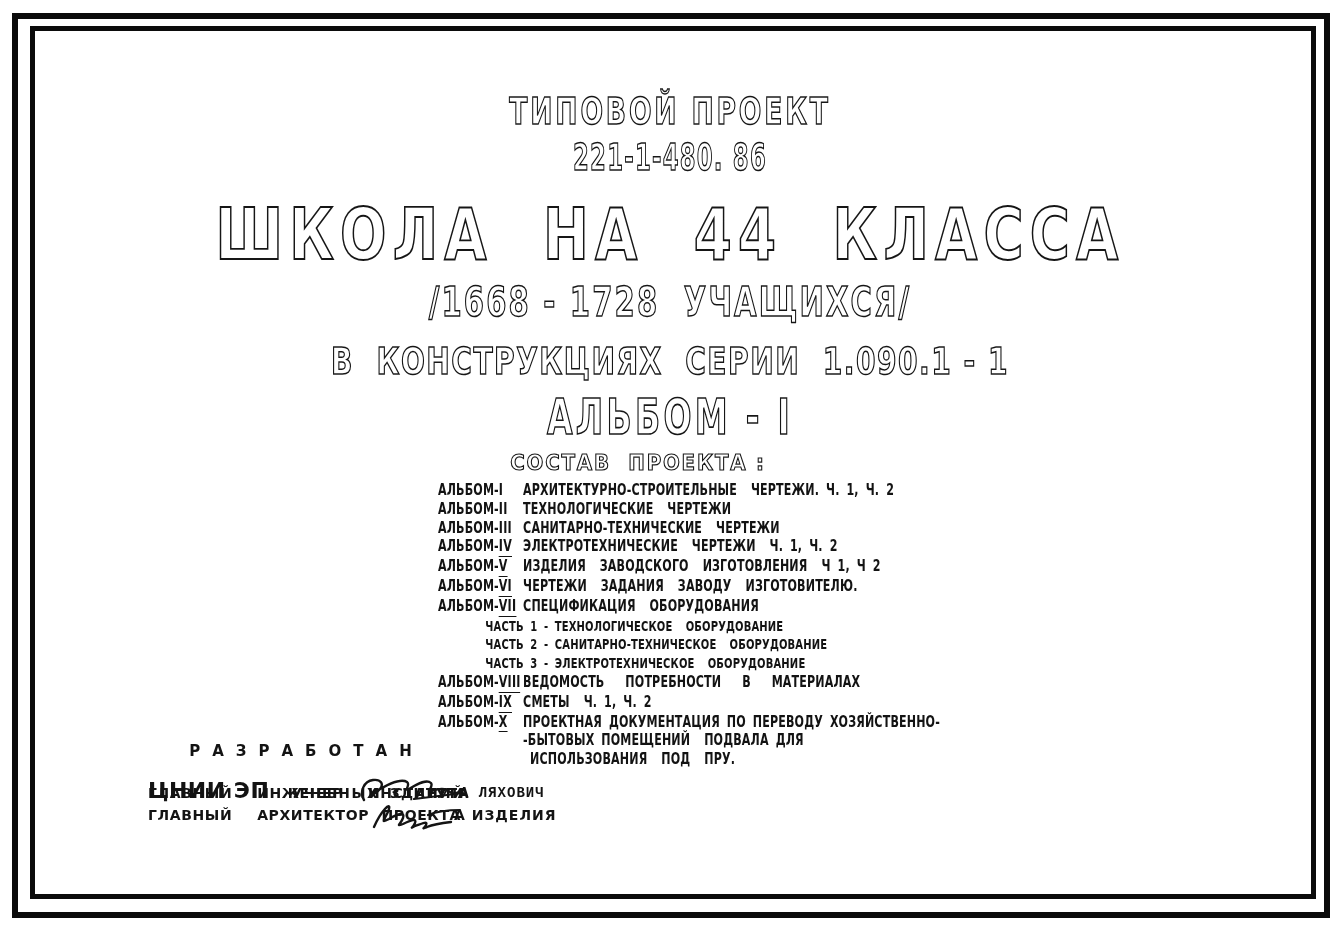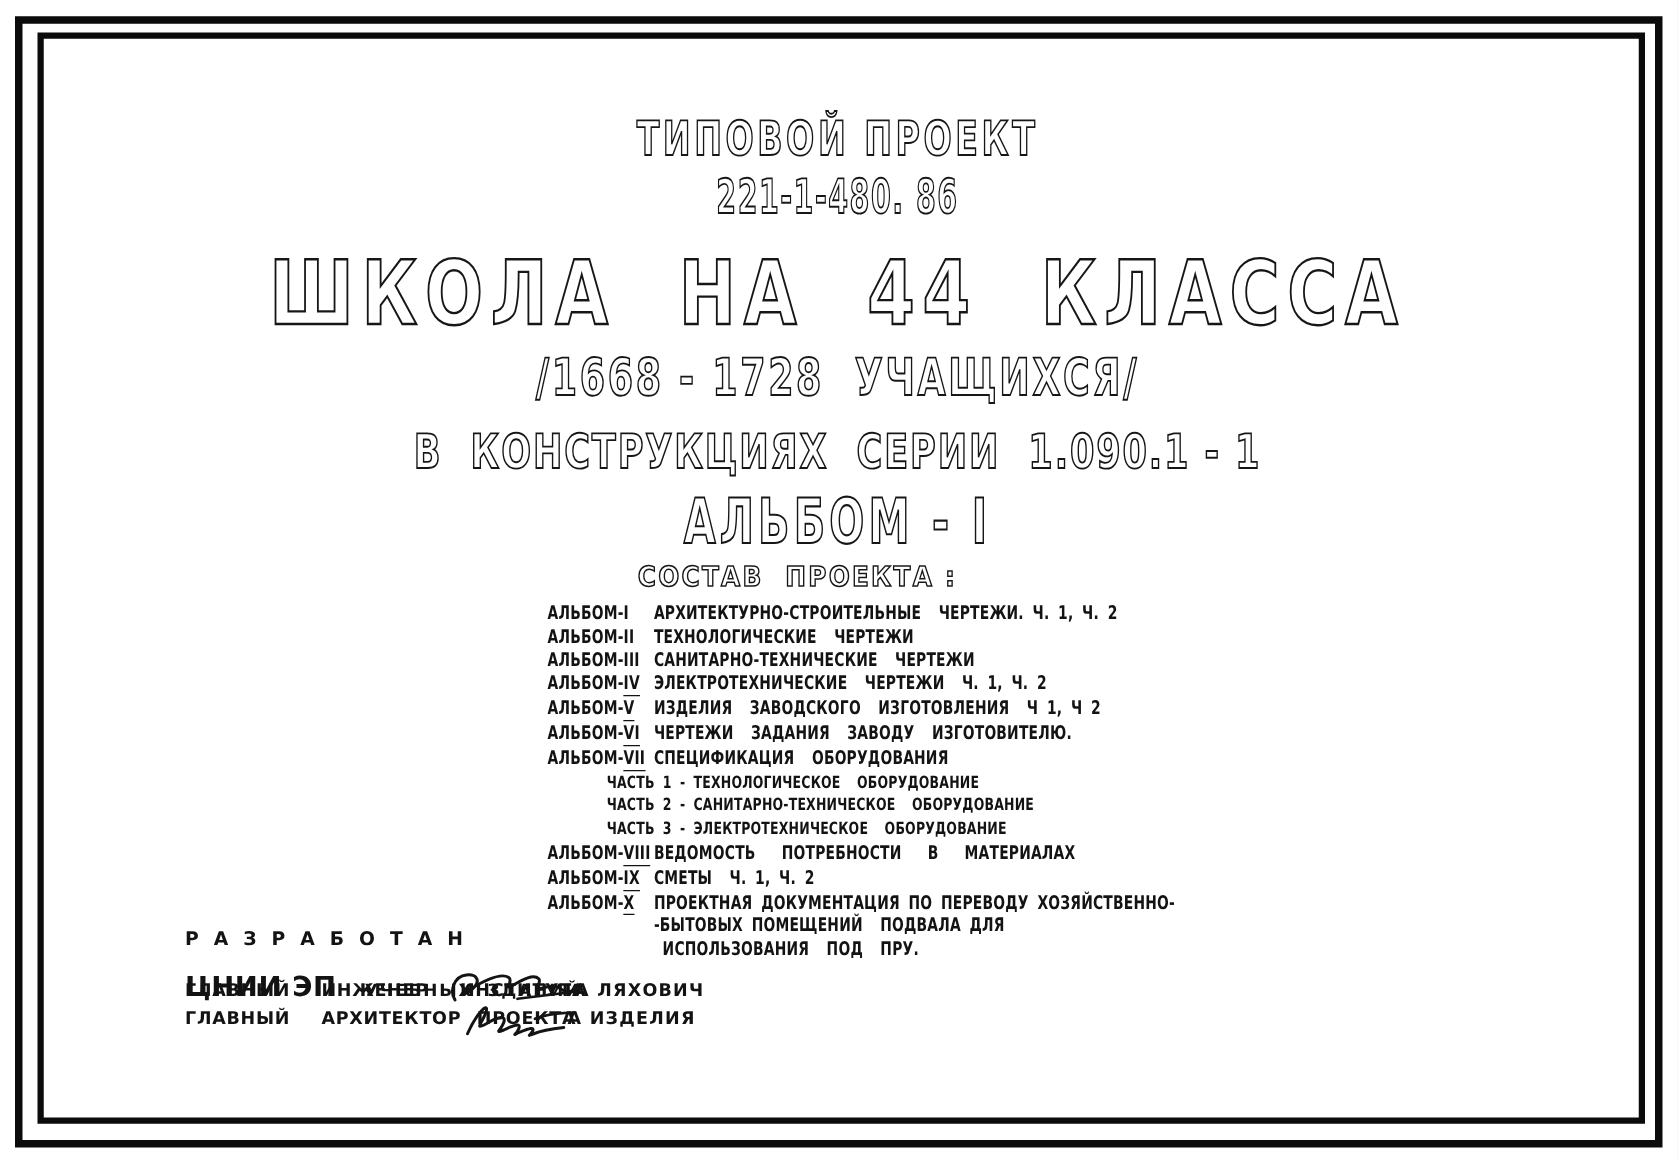--- a/index.html
+++ b/index.html
@@ -34,30 +34,30 @@
     letter-spacing: 0.2px; word-spacing: 4px; color: #131313; }
   .c-row { display: flex; align-items: flex-start; white-space: pre; }
   .c-label { flex: 0 0 115px; width: 115px; }
   .c-num { display: inline-block; }
   .c-num.u { border-bottom: 1.6px solid currentColor; }
   .c-row.c-part { padding-left: 64px; font-size: 13.5px; }
   .c-text div { white-space: pre; }
 
   
   .developed { position: absolute; left: 148px; top: 742px; color: #131313; }
-  .dev-label { font-weight: 700; font-size: 15px; letter-spacing: 12px; }
+  .dev-label { font-weight: 700; font-size: 15px; letter-spacing: 12px; text-align: center; }
   .dev-org { margin-top: 18px; white-space: pre; }
   .org-big { font-weight: 700; font-size: 22px; letter-spacing: 0.5px; }
   .org-small { font-weight: 700; font-size: 13.5px; letter-spacing: 1.5px; word-spacing: 5px; }
   .dev-role { position: absolute; left: 0; font-weight: 700; font-size: 14px;
     letter-spacing: 0.6px; word-spacing: 7px; white-space: pre; }
   .dev-role.r1 { top: 43px; }
   .dev-role.r2 { top: 65px; }
   .dev-name { position: absolute; font-weight: 700; font-size: 14px; letter-spacing: 1px; white-space: pre; }
-  .dev-name.n1 { left: 312px; top: 43px; }
+  .dev-name.n1 { left: 312px; top: 43px; font-family: Liberation Mono, monospace; }
   .dev-name.n2 { left: 306px; top: 65px; }
   .sig { position: absolute; }
   .sig.s1 { left: 210px; top: 34px; }
   .sig.s2 { left: 222px; top: 56px; }
 
   
   .approved { position: absolute; left: 885px; top: 684px; color: #131313;
     font-weight: 700; font-size: 15px; letter-spacing: 0.4px; word-spacing: 3px;
     line-height: 18.5px; white-space: pre; }
   .approved .a-org { line-height: 17px; }

